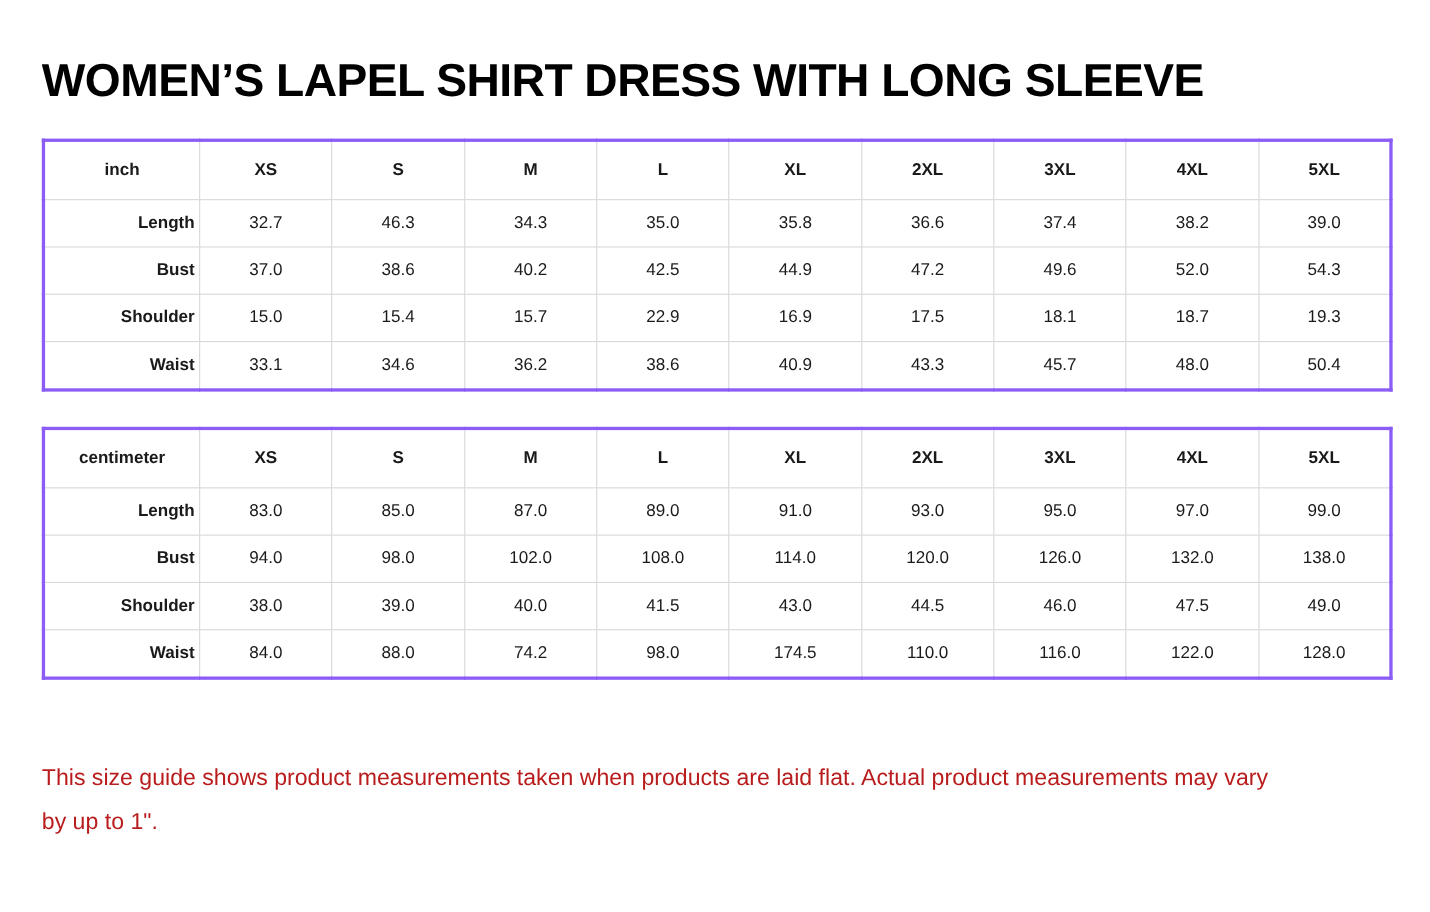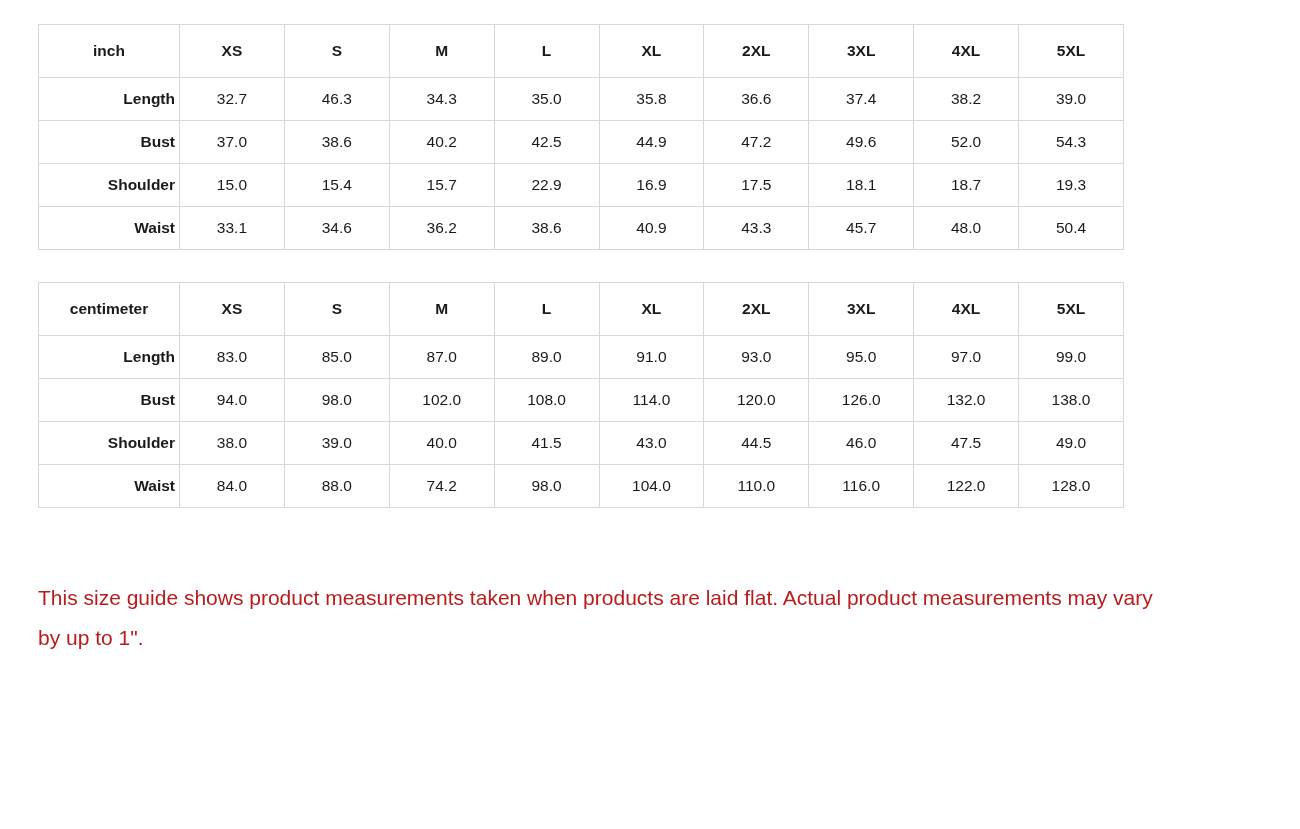--- a/index.html
+++ b/index.html
@@ -29,24 +29,24 @@
     margin: 0;
     padding-top: 50px;
     padding-bottom: 6px;
     color: #000000;
     white-space: nowrap;
   }
   .table-wrap {
     margin-top: 24px;
   }
   table.size-table {
-    width: 1086px;
+    width: 1228px;
     border-collapse: collapse;
     table-layout: fixed;
-    border: 1px solid #8b5cf6;
+    border: 3px solid #8b5cf6;
   }
   table.size-table td,
   table.size-table th {
     border: 1px solid #d8d8d8;
     height: 42px;
     text-align: center;
     vertical-align: middle;
     font-size: 15.5px;
     color: #1a1a1a;
     font-weight: normal;
@@ -76,20 +76,21 @@
     line-height: 1.9;
     color: #b91c1c;
     max-width: 1120px;
   }
 </style>
 </head>
 <body>
 
 <div class="page">
 
+  <h1 class="title">WOMEN’S LAPEL SHIRT DRESS WITH LONG SLEEVE</h1>
 
   <div class="table-wrap">
     <table class="size-table">
       <thead>
         <tr class="head-row">
           <th class="unit-cell">inch</th>
           <th class="size-head">XS</th>
           <th class="size-head">S</th>
           <th class="size-head">M</th>
           <th class="size-head">L</th>
@@ -207,21 +208,21 @@
           <td>46.0</td>
           <td>47.5</td>
           <td>49.0</td>
         </tr>
         <tr>
           <th class="row-head">Waist</th>
           <td>84.0</td>
           <td>88.0</td>
           <td>74.2</td>
           <td>98.0</td>
-          <td>104.0</td>
+          <td>174.5</td>
           <td>110.0</td>
           <td>116.0</td>
           <td>122.0</td>
           <td>128.0</td>
         </tr>
       </tbody>
     </table>
   </div>
 
   <p class="note">This size guide shows product measurements taken when products are laid flat. Actual product measurements may vary by up to 1".</p>

